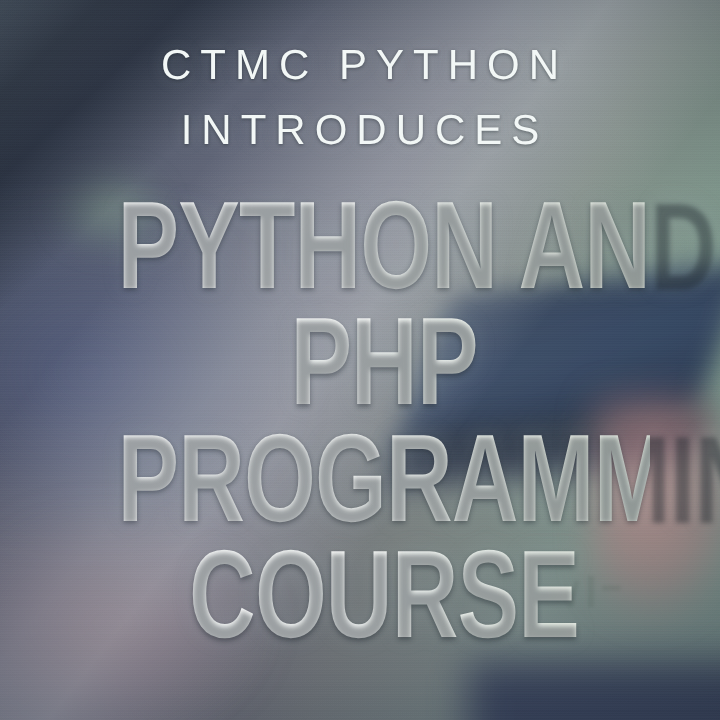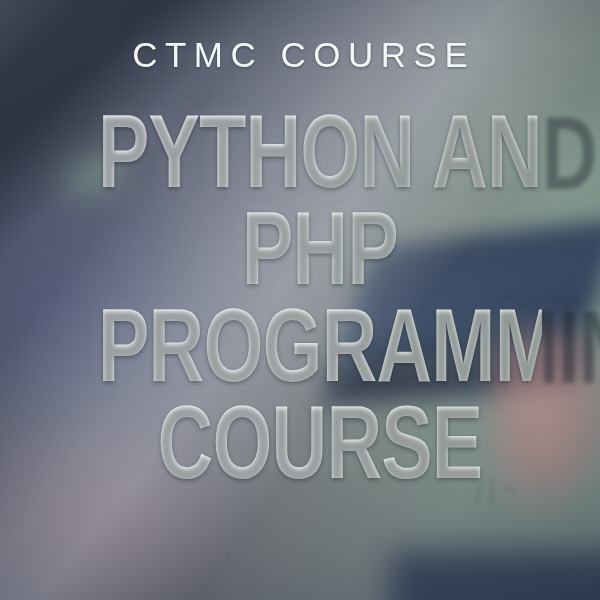--- a/index.html
+++ b/index.html
@@ -260,22 +260,23 @@
   <div class="bg-layer bg-grain"></div>
 
   <div class="watermark">
     <span class="wm-a"></span>
     <span class="wm-b"></span>
     <span class="wm-c"></span>
   </div>
 
   <div class="content">
 
-    <div class="kicker kicker-1">CTMC COURSE</div>
-
+    <div class="kicker kicker-1">CTMC PYTHON</div>
+
+    <div class="kicker kicker-2">INTRODUCES</div>
 
     <div class="title-block">
       <span class="title-line tl-python tint">PYTHON AND</span>
       <span class="title-line tl-php tint">PHP</span>
       <span class="title-line tl-programming tint">PROGRAMMING</span>
       <span class="title-line tl-course tint">COURSE</span>
     </div>
 
   </div>
 </div>

